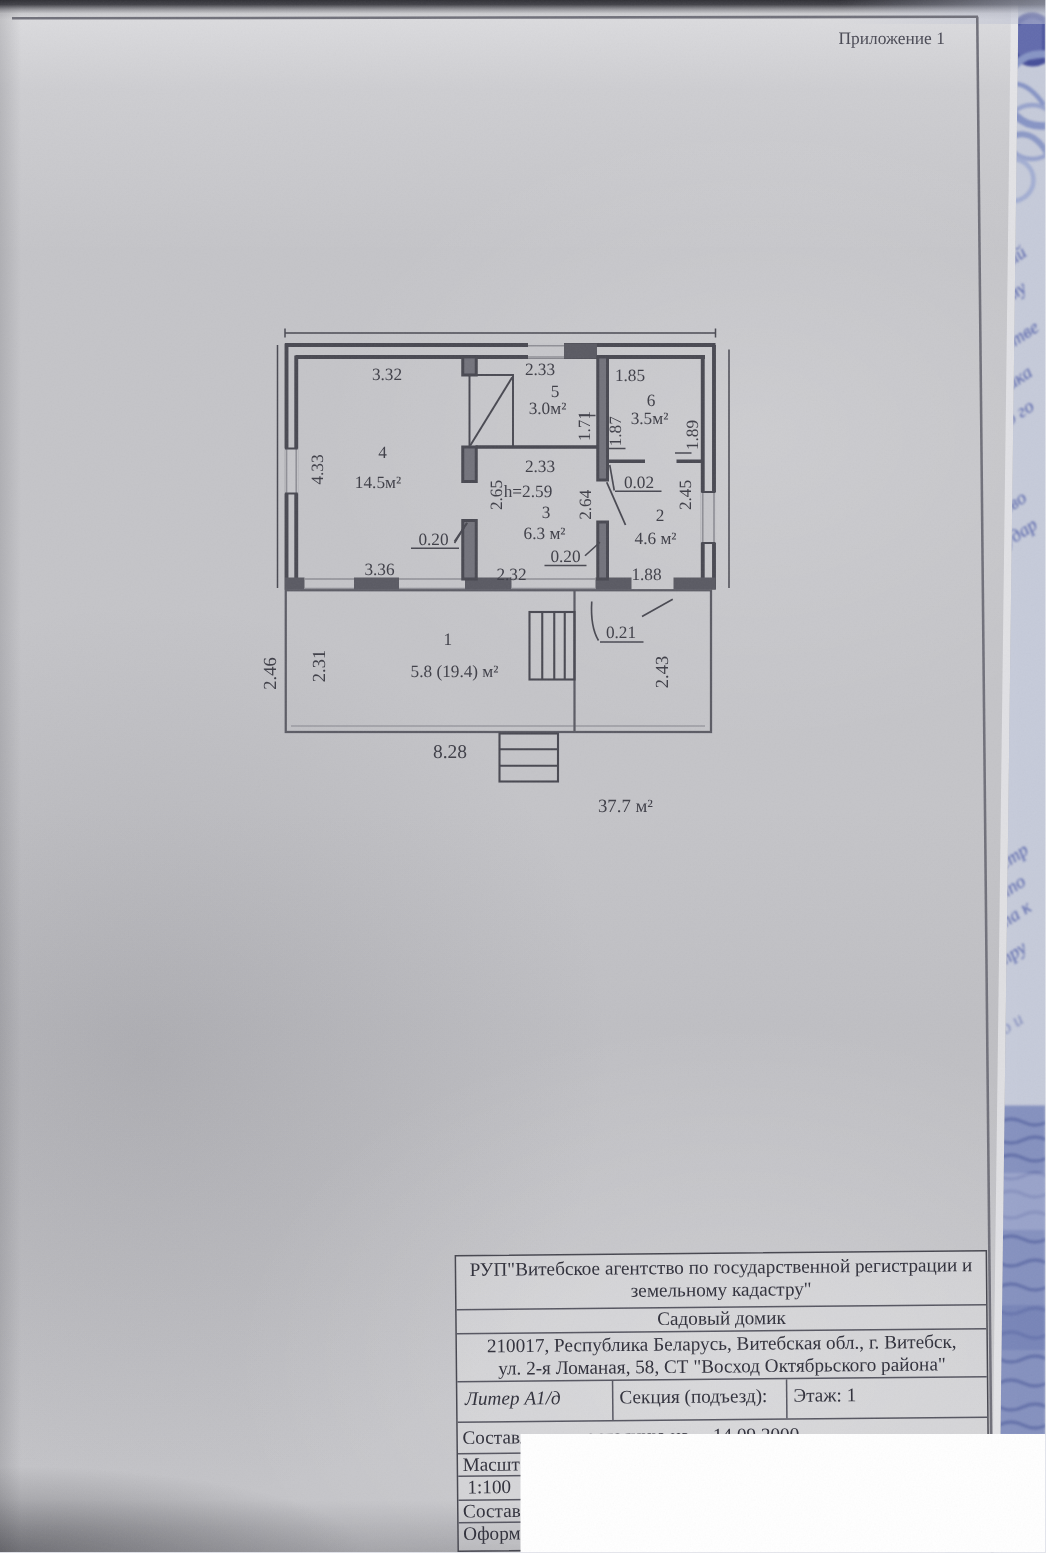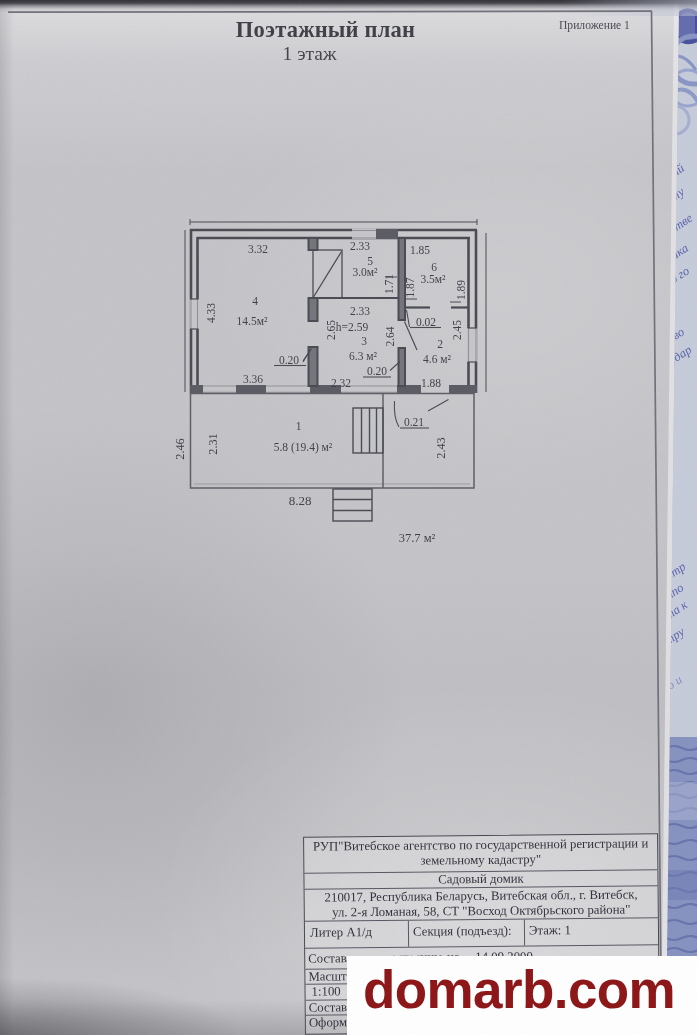--- a/index.html
+++ b/index.html
@@ -65,23 +65,21 @@
 </div>
 
 <div class="abs" style="left:0;top:0;width:697px;height:16px;background:linear-gradient(to bottom, rgba(38,38,44,0.95) 0px, rgba(45,45,52,0.88) 3px, rgba(70,70,78,0.50) 6px, rgba(120,120,126,0.18) 9px, rgba(160,160,166,0) 13px);"></div>
 <div class="abs" style="left:560px;top:0;width:137px;height:16px;background:linear-gradient(to right, rgba(185,190,210,0) 0, rgba(185,190,210,0.55) 100%);"></div>
 
 <svg class="abs" style="left:0;top:0;" width="697" height="1035">
   <line x1="8" y1="12.2" x2="652" y2="11.2" stroke="#70707a" stroke-width="1.7"></line>
   <line x1="651.5" y1="11.2" x2="661.5" y2="1035" stroke="#70707a" stroke-width="1.7"></line>
 </svg>
 
-<div class="abs" style="left:188px;top:17px;width:275px;text-align:center;font-size:22.5px;font-weight:bold;color:#3e3e46;letter-spacing:0.2px;">Поэтажный план</div>
-
-<div class="abs" style="left:188px;top:43px;width:243px;text-align:center;font-size:19.5px;color:#43434b;">1 этаж</div>
+
 
 <div class="abs" style="left:559px;top:19px;width:80px;font-size:11.6px;color:#4a4a55;">Приложение 1</div>
 
 <svg class="abs" style="left:0;top:0;filter:blur(0.35px);" width="697" height="1035" font-family="Liberation Serif,serif" font-size="11.5" fill="#3f3f48" text-anchor="middle">
 <g stroke="#494952" fill="none">
 
 <g>
 <line x1="190" y1="222" x2="477" y2="222" stroke-width="1"></line>
 <line x1="190" y1="219" x2="190" y2="225" stroke-width="1"></line>
 <line x1="477" y1="219" x2="477" y2="225" stroke-width="1"></line>
@@ -286,39 +284,38 @@
 
 <div class="abs" style="left:304px;top:835px;width:355px;height:198px;transform:rotate(-0.55deg);background:rgba(255,255,255,0.22);border:1.6px solid #46464f;box-sizing:border-box;font-size:12.8px;color:#31313c;line-height:1.2;text-align:center;">
 
   <div style="height:36px;border-bottom:1.6px solid #565661;box-sizing:border-box;padding-top:2px;">РУП"Витебское агентство по государственной регистрации и<br>земельному кадастру"</div>
 
   <div style="height:16px;border-bottom:1.6px solid #565661;box-sizing:border-box;">Садовый домик</div>
 
   <div style="height:32px;border-bottom:1.6px solid #565661;box-sizing:border-box;padding-top:1px;">210017, Республика Беларусь, Витебская обл., г. Витебск,<br>ул. 2-я Ломаная, 58, СТ "Восход Октябрьского района"</div>
 
   <div style="height:27px;border-bottom:1.6px solid #565661;box-sizing:border-box;display:flex;text-align:left;">
-    <div style="width:104px;border-right:1.6px solid #565661;box-sizing:border-box;padding:4px 0 16px 5px;">Литер А1/д</div>
+    <div style="width:104px;border-right:1.6px solid #565661;box-sizing:border-box;padding:4px 0 16px 5px;font-style:italic;">Литер А1/д</div>
     <div style="width:116px;border-right:1.6px solid #565661;box-sizing:border-box;padding:4px 0 0 4px;">Секция (подъезд):</div>
     <div style="flex:1;padding:4px 0 0 4px;">Этаж: 1</div>
   </div>
 
   <div style="height:21px;border-bottom:1.6px solid #565661;box-sizing:border-box;text-align:left;padding:3px 0 0 3px;position:relative;">Составлен по состоянию на<span style="position:absolute;left:170px;top:3px;">14.09.2000</span></div>
 
   <div style="height:15px;border-bottom:1.6px solid #565661;box-sizing:border-box;text-align:left;padding-left:3px;">Масштаб:</div>
 
   <div style="height:16px;border-bottom:1.6px solid #565661;box-sizing:border-box;text-align:left;padding-left:6px;">1:100</div>
 
   <div style="height:15px;border-bottom:1.6px solid #565661;box-sizing:border-box;text-align:left;padding-left:3px;">Составил:</div>
 
   <div style="height:17px;box-sizing:border-box;text-align:left;padding-left:3px;">Оформил:</div>
 </div>
 
 <div class="abs" style="left:347px;top:956px;width:350px;height:79px;background:#ffffff;"></div>
 
-<div class="abs" style="left:363px;top:963px;width:335px;font-family:'Liberation Sans',sans-serif;font-weight:bold;font-size:53px;color:#8c1315;letter-spacing:-0.6px;line-height:1;">domarb.com</div>
 
 <svg class="abs" style="left:0;top:0;opacity:0.05;pointer-events:none;" width="697" height="1035">
       <filter id="n">
         <feTurbulence type="fractalNoise" baseFrequency="0.9" numOctaves="2"></feTurbulence>
         <feColorMatrix type="saturate" values="0"></feColorMatrix>
       </filter>
       <rect width="697" height="1035" filter="url(#n)"></rect>
     </svg>
 
 </div>

